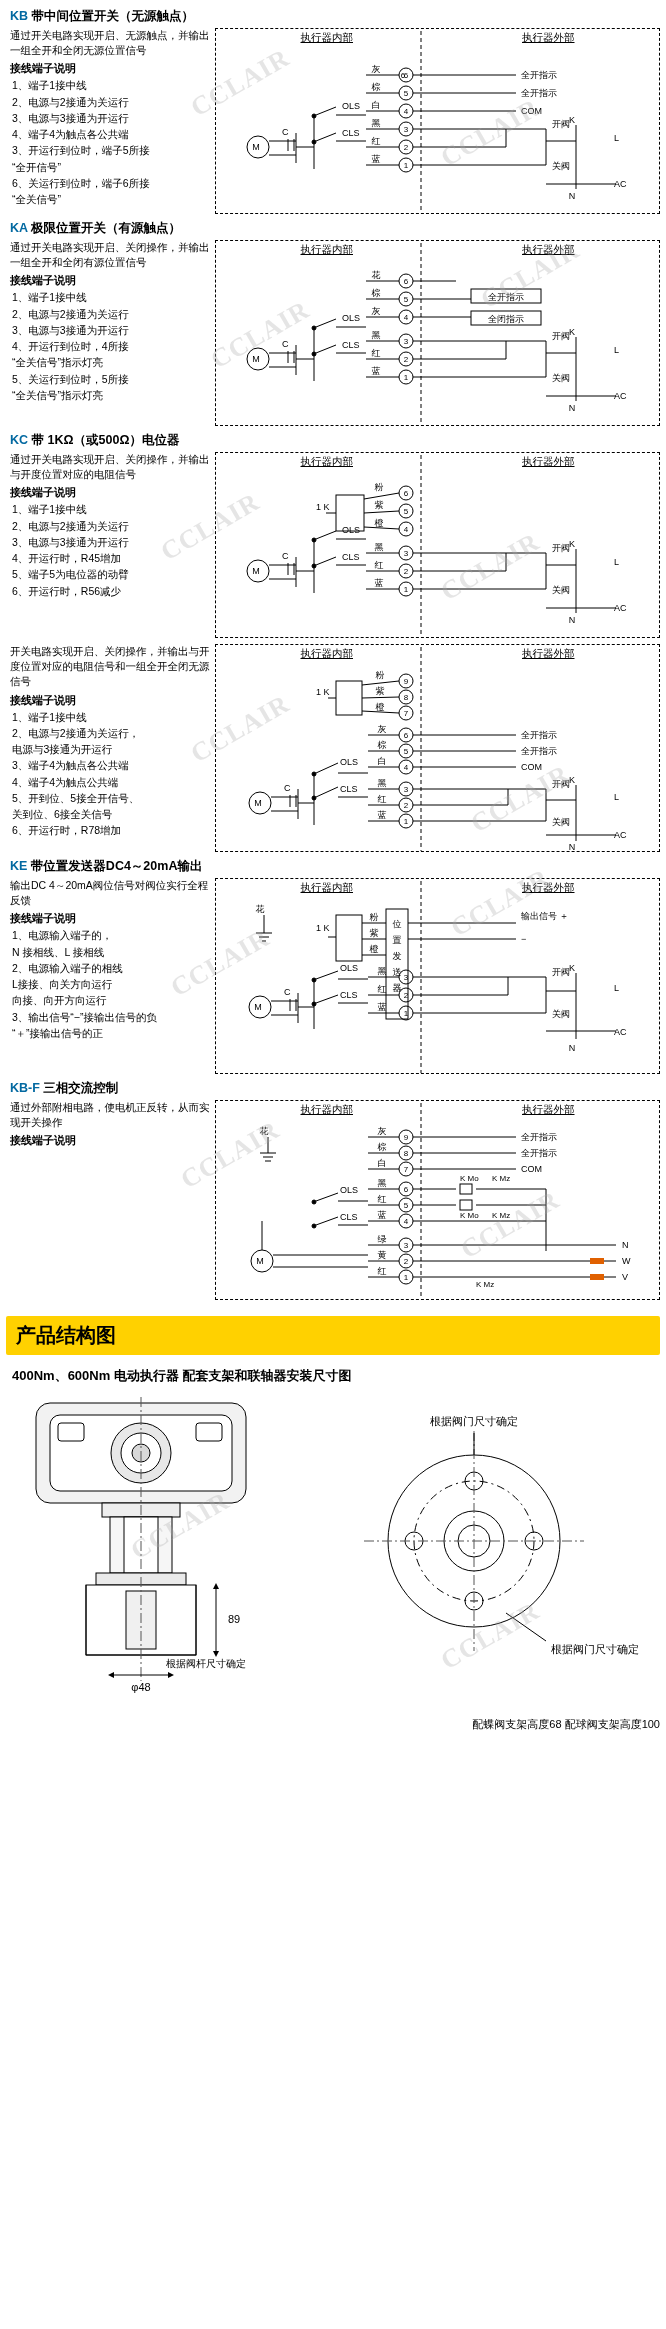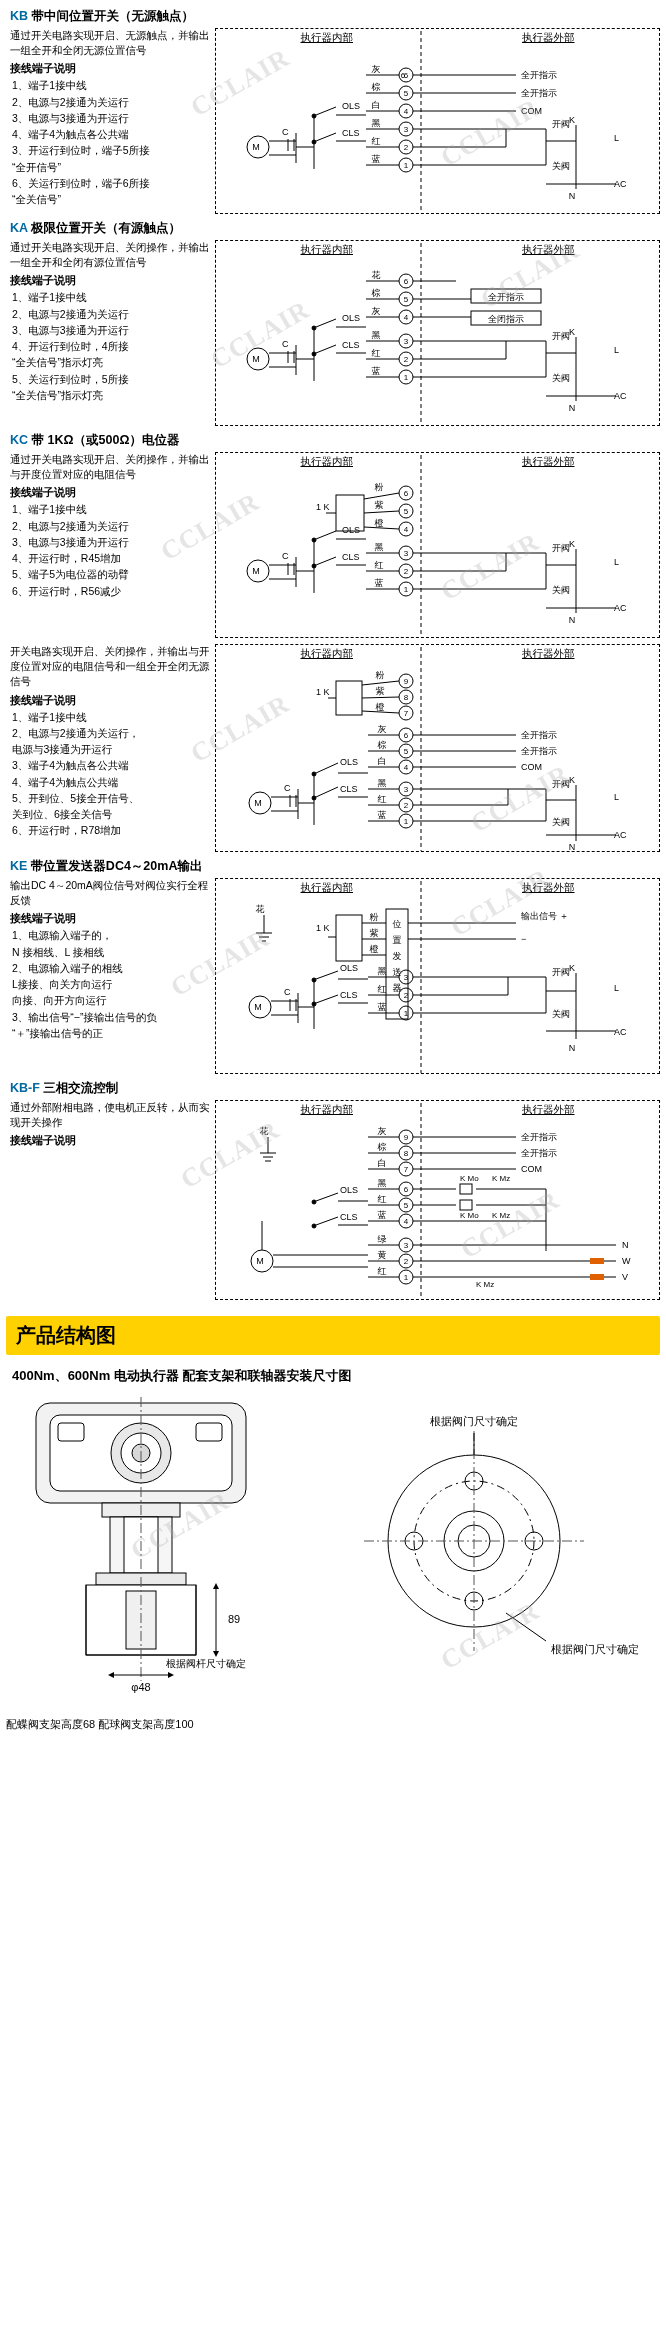--- a/index.html
+++ b/index.html
@@ -40,21 +40,21 @@
     letter-spacing: 1px;
   }
 
   .prod-header {
     background: #ffd100; color:#000; font-weight:bold; font-size:20px;
     padding:6px 10px; margin: 10px 0 8px 0; border-radius:2px;
     display:inline-block; width: 654px;
   }
   .prod-sub { font-weight:bold; font-size:13px; margin: 4px 0 6px 6px; }
   .struct-wrap { position:relative; height: 320px; }
-  .struct-caption { text-align:left; font-size:11px; margin-top:6px; }
+  .struct-caption { text-align:right; font-size:11px; margin-top:6px; }
 </style>
 </head>
 <body>
 
 <div class="page">
 
   
 
   
   <div class="section">

